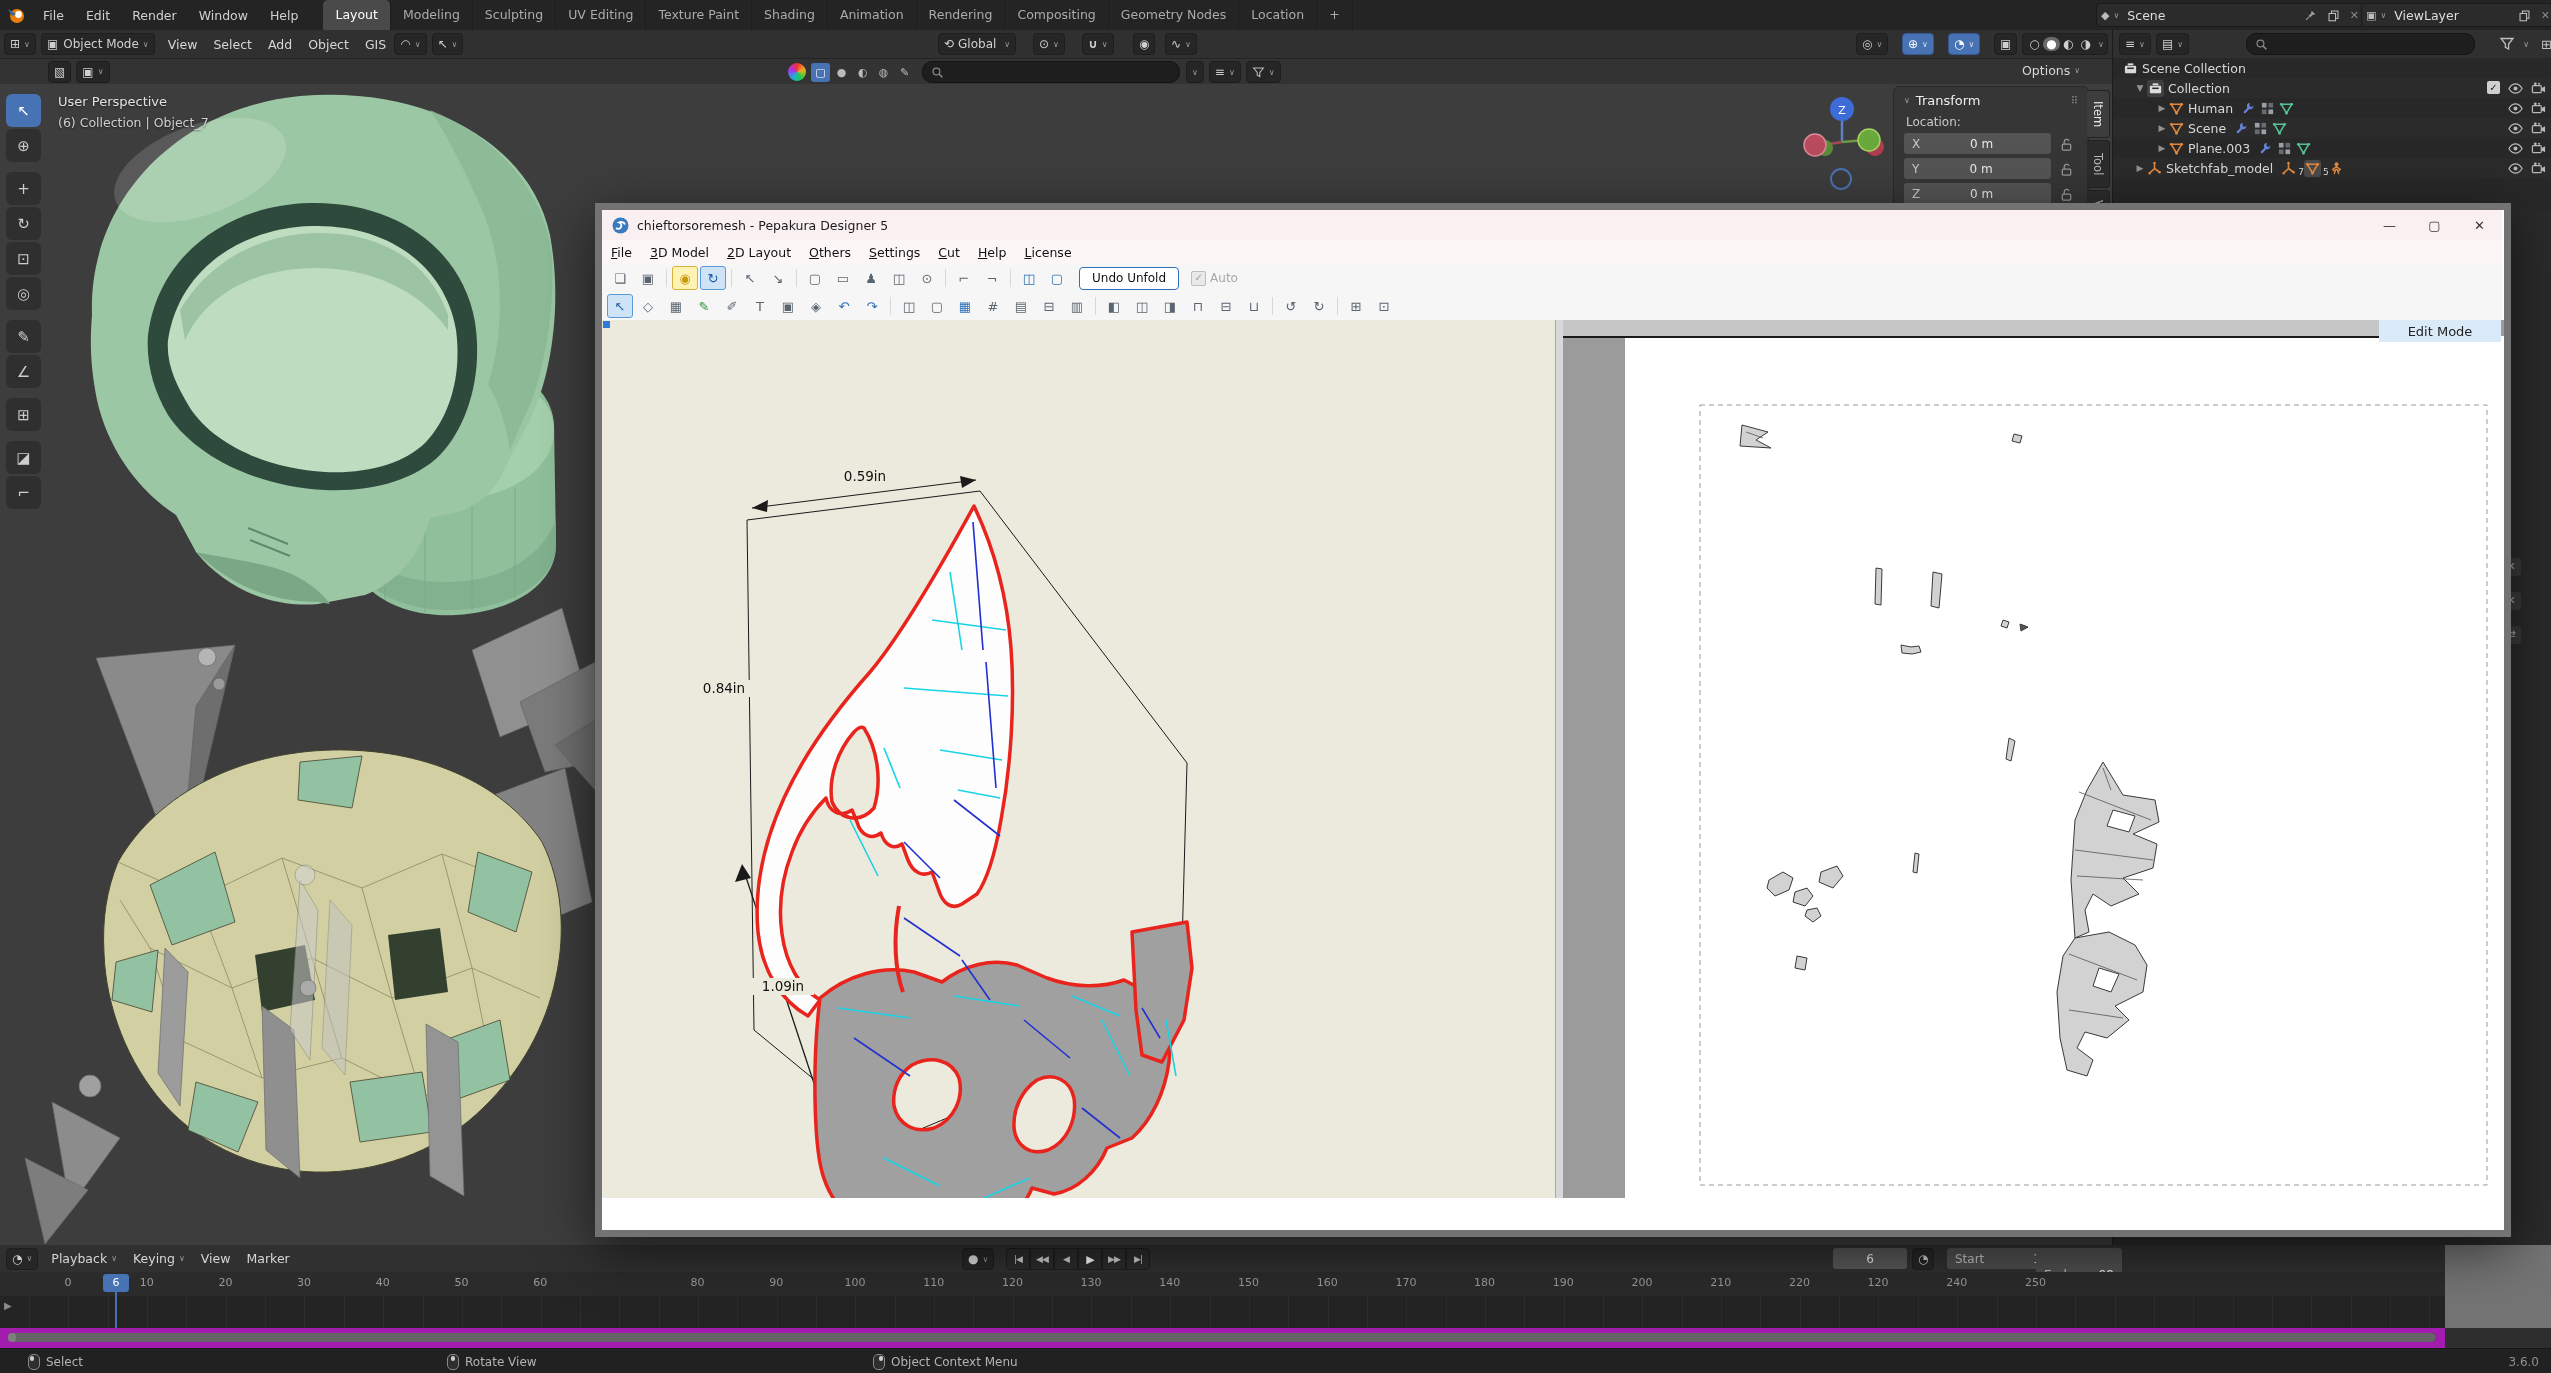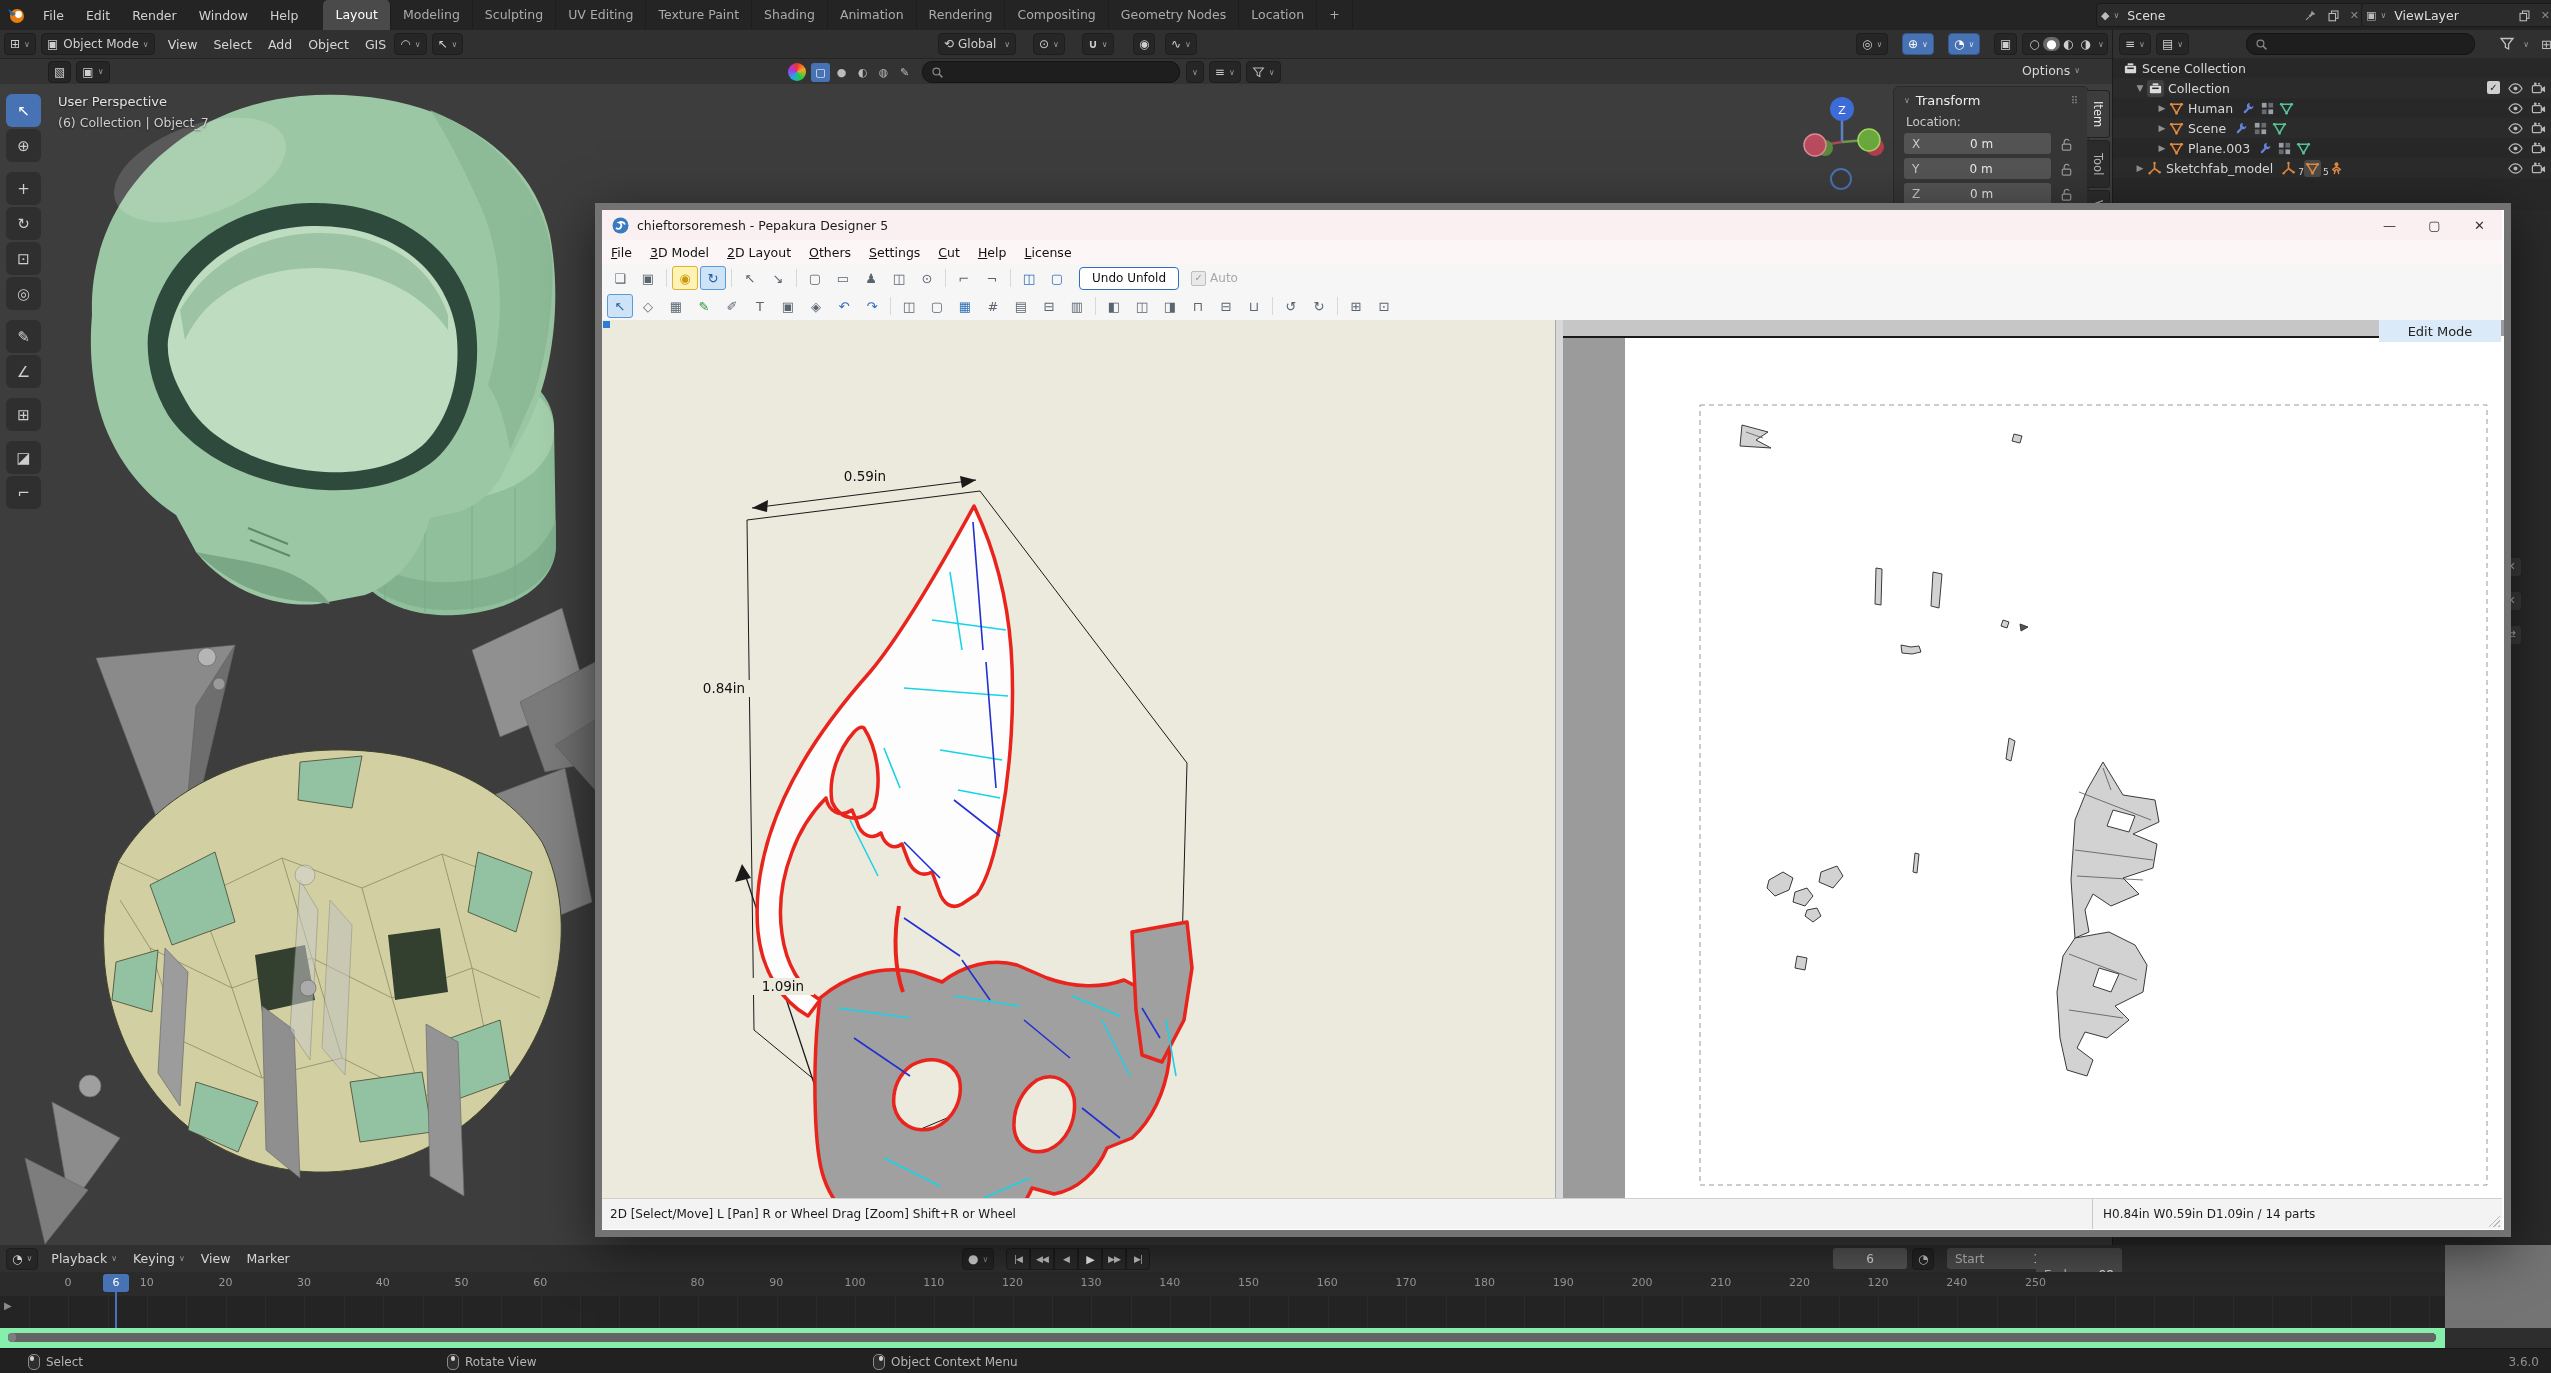--- a/index.html
+++ b/index.html
@@ -1,16 +1,16 @@
 <!DOCTYPE html>
 <html><head>
 <meta charset="utf-8">
 <style>
   html,body{margin:0;padding:0;background:#111;}
-  #app{position:relative;width:2551px;height:1373px;overflow:hidden;background:#86efac;
+  #app{position:relative;width:2551px;height:1373px;overflow:hidden;background:#a21caf;
        font-family:"DejaVu Sans","Liberation Sans",sans-serif;font-size:13px;color:#d8d8d8;
        -webkit-font-smoothing:antialiased;}
   .abs{position:absolute;}
   .row{display:flex;align-items:center;}
   .g{display:inline-block;text-align:center;}
   
   #topbar{left:0;top:0;width:2551px;height:30px;background:#242424;border-bottom:1px solid #161616;display:flex;align-items:center;}
   .bmenu{padding:0 11px;color:#d0d0d0;font-size:12.5px;cursor:default;}
   .wstab{padding:0 12px;height:30px;line-height:30px;color:#ababab;font-size:12.5px;border-right:1px solid #1d1d1d;}
   .wstab.active{background:#4a4a4a;color:#fff;border-radius:5px 5px 0 0;}
@@ -1004,22 +1004,15 @@
             <line x1="540" y1="448" x2="548" y2="470"></line>
         <line x1="183" y1="112" x2="200" y2="118"></line>
       </g>
     </svg>
     <div id="pk2dstrip" class="abs"></div>
     <div id="editmode" class="abs">
           <span>Edit Mode</span>
         </div>
   </div>
 
-  <div id="pkstatus" class="abs">
-    <span style="margin-left:8px">2D [Select/Move] L [Pan] R or Wheel Drag [Zoom] Shift+R or Wheel</span>
-    <div id="pkstatusR">
-          <span>H0.84in W0.59in D1.09in / 14 parts</span>
-        </div>
-    <div class="grip"></div>
-  </div>
 </div>
 
 </div>
 
 </body></html>

